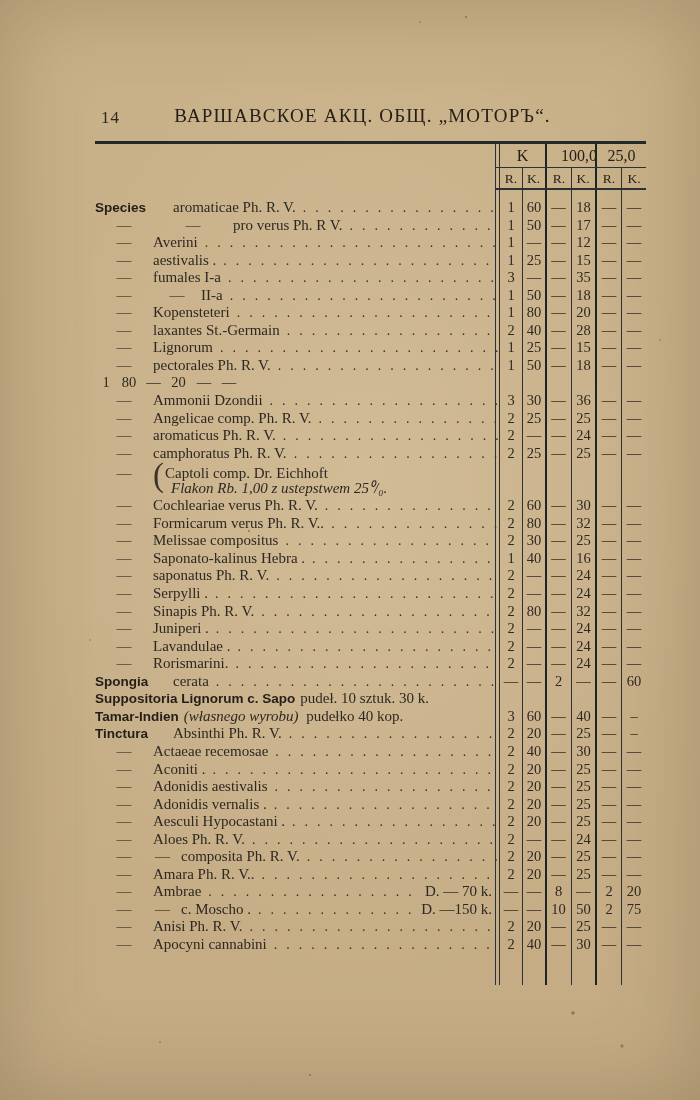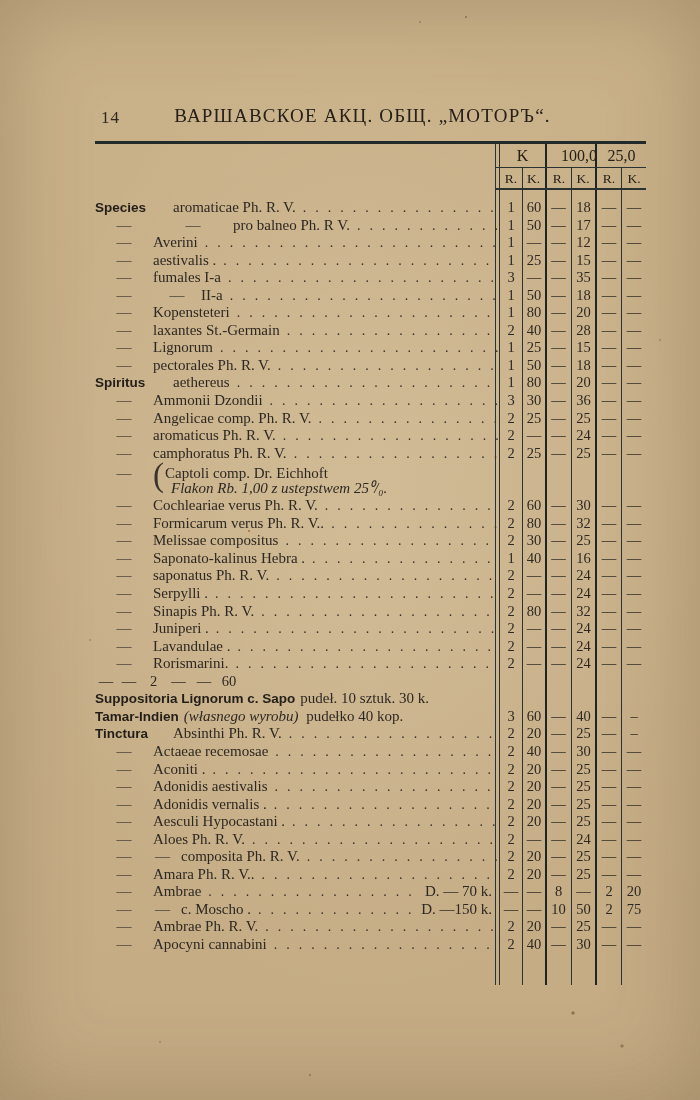--- a/index.html
+++ b/index.html
@@ -111,21 +111,21 @@
           <span class="c c2">—</span>
           <span class="c c3">18</span>
           <span class="c c4">—</span>
           <span class="c c5">—</span>
         </div>
       </div>
       <div class="row">
         <div class="nm">
           <span class="ld">—</span>
           <span class="sdw">—</span>
-          <span>pro balneo Ph. R V.</span>
+          <span>pro verus Ph. R V.</span>
           <span class="dots"></span>
         </div>
         <div class="vals">
           <span class="c c0">1</span>
           <span class="c c1">50</span>
           <span class="c c2">—</span>
           <span class="c c3">17</span>
           <span class="c c4">—</span>
           <span class="c c5">—</span>
         </div>
@@ -245,25 +245,20 @@
         <div class="vals">
           <span class="c c0">1</span>
           <span class="c c1">50</span>
           <span class="c c2">—</span>
           <span class="c c3">18</span>
           <span class="c c4">—</span>
           <span class="c c5">—</span>
         </div>
       </div>
       <div class="row">
-        <div class="nm">
-          <span class="lb">Spiritus</span>
-          <span>aethereus</span>
-          <span class="dots"></span>
-        </div>
         <div class="vals">
           <span class="c c0">1</span>
           <span class="c c1">80</span>
           <span class="c c2">—</span>
           <span class="c c3">20</span>
           <span class="c c4">—</span>
           <span class="c c5">—</span>
         </div>
       </div>
       <div class="row">
@@ -499,20 +494,25 @@
         <div class="vals">
           <span class="c c0">2</span>
           <span class="c c1">—</span>
           <span class="c c2">—</span>
           <span class="c c3">24</span>
           <span class="c c4">—</span>
           <span class="c c5">—</span>
         </div>
       </div>
       <div class="row">
+        <div class="nm">
+          <span class="lb">Spongia</span>
+          <span>cerata</span>
+          <span class="dots"></span>
+        </div>
         <div class="vals">
           <span class="c c0">—</span>
           <span class="c c1">—</span>
           <span class="c c2">2</span>
           <span class="c c3">—</span>
           <span class="c c4">—</span>
           <span class="c c5">60</span>
         </div>
       </div>
       <div class="row">
@@ -709,21 +709,21 @@
           <span class="c c1">—</span>
           <span class="c c2">10</span>
           <span class="c c3">50</span>
           <span class="c c4">2</span>
           <span class="c c5">75</span>
         </div>
       </div>
       <div class="row">
         <div class="nm">
           <span class="ld">—</span>
-          <span>Ambrae Ph. R. V.</span>
+          <span>Anisi Ph. R. V.</span>
           <span class="dots"></span>
         </div>
         <div class="vals">
           <span class="c c0">2</span>
           <span class="c c1">20</span>
           <span class="c c2">—</span>
           <span class="c c3">25</span>
           <span class="c c4">—</span>
           <span class="c c5">—</span>
         </div>

